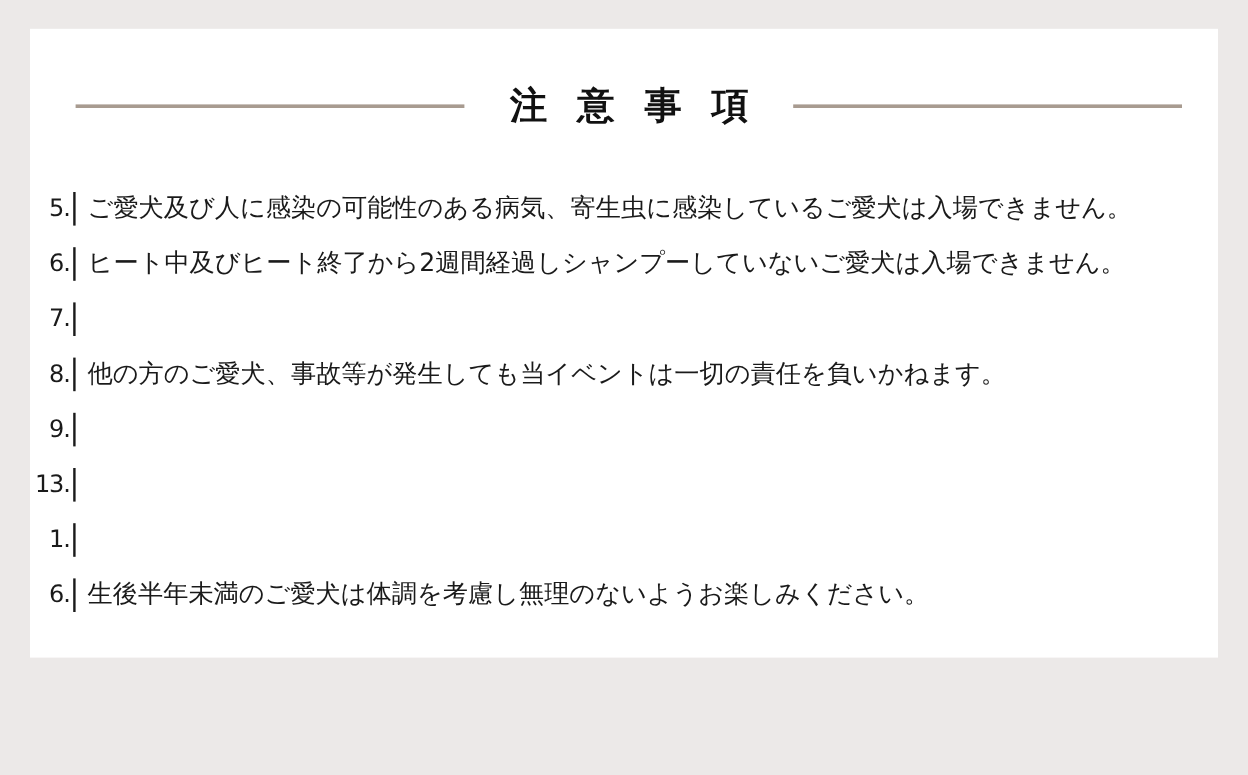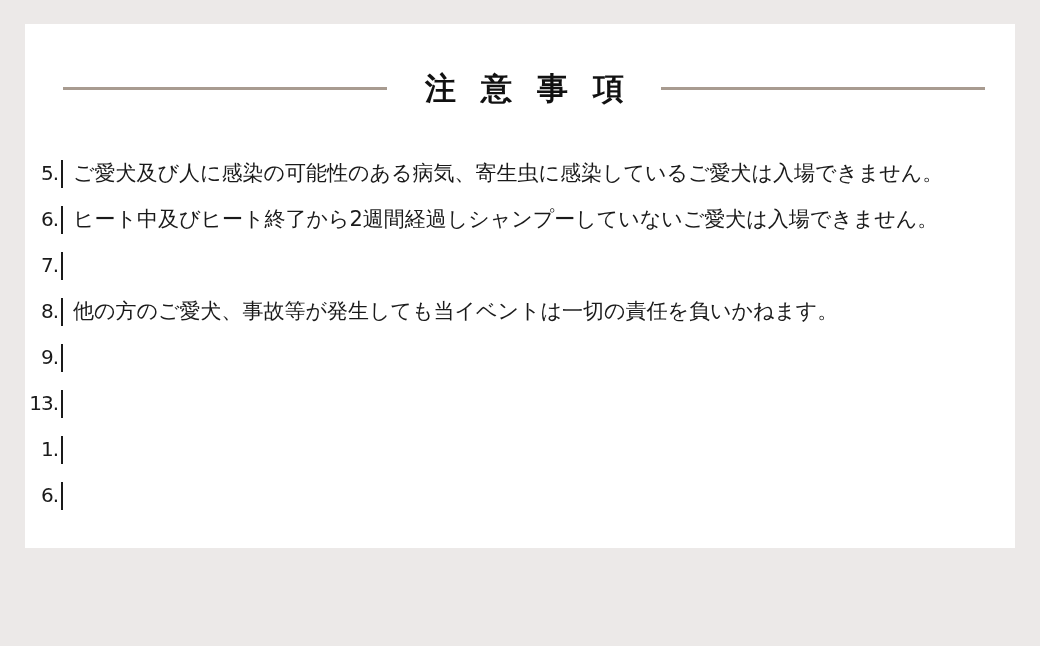--- a/index.html
+++ b/index.html
@@ -120,16 +120,17 @@
   </li>
 
   <li class="item">
     <span class="num">1.</span>
     <span class="bar"></span>
   </li>
 
   <li class="item">
     <span class="num">6.</span>
     <span class="bar"></span>
+    <span class="text">生後半年未満のご愛犬は体調を考慮し無理のないようお楽しみください。</span>
   </li>
 </ol>
 
 </div>
 
 </body></html>

